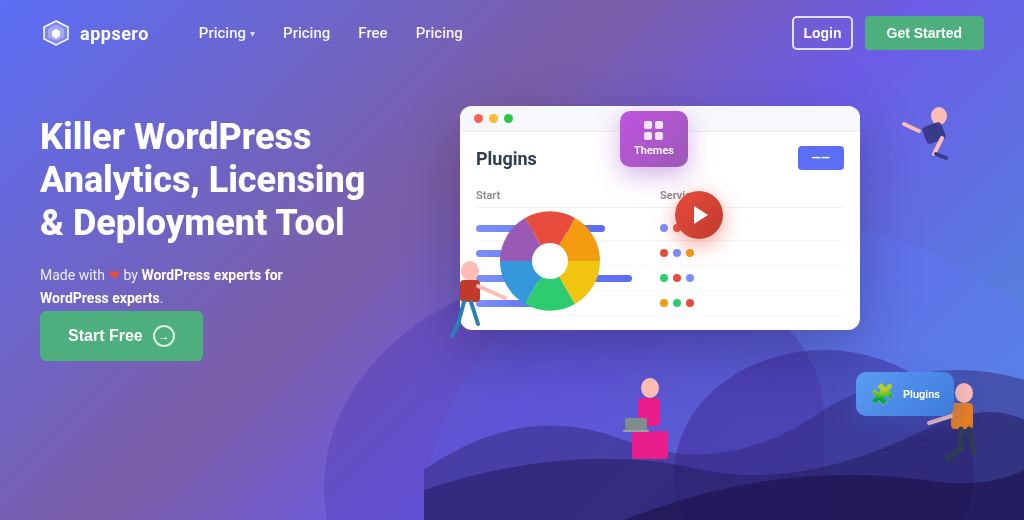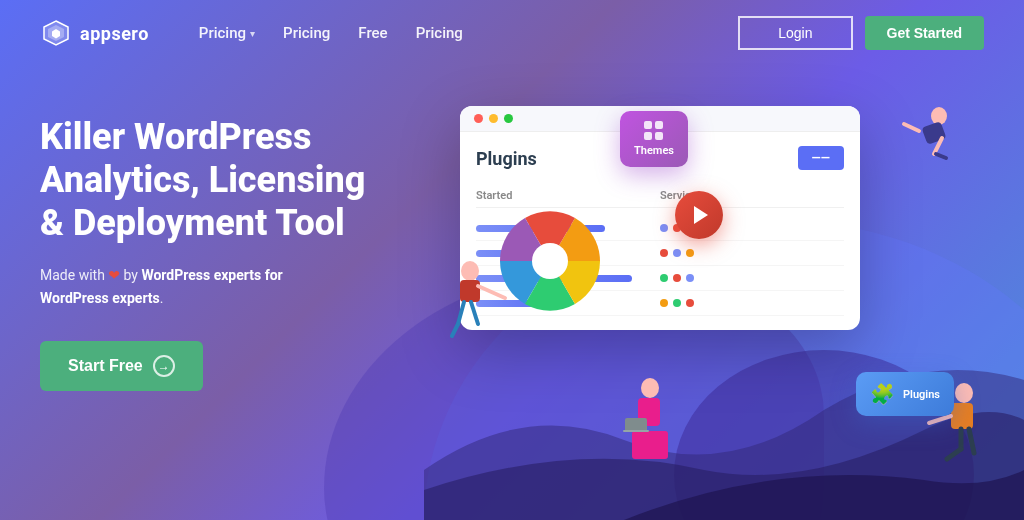--- a/index.html
+++ b/index.html
@@ -83,24 +83,24 @@
     }
     .nav-buttons {
       display: flex;
       gap: 12px;
       align-items: center;
     }
     .btn-login {
       border: 2px solid rgba(255,255,255,0.8);
       background: transparent;
       color: white;
-      padding: 7px 38px;
-      border-radius: 0;
+      padding: 7px 9px;
+      border-radius: 5px;
       font-size: 14px;
-      font-weight: 400;
+      font-weight: 700;
       cursor: pointer;
     }
     .btn-get-started {
       background: #4caf7d;
       border: none;
       color: white;
       padding: 9px 22px;
       border-radius: 4px;
       font-size: 14px;
       font-weight: 700;
@@ -123,21 +123,20 @@
       color: white;
       font-size: 36px;
       font-weight: 800;
       line-height: 1.2;
       margin-bottom: 18px;
     }
     .hero-subtitle {
       color: rgba(255,255,255,0.88);
       font-size: 14px;
       line-height: 1.7;
-      margin-bottom: 30px;
     }
     .hero-subtitle strong {
       color: white;
       font-weight: 700;
     }
     .heart {
       color: #e74c3c;
       display: inline;
     }
     .btn-start-free {
@@ -426,21 +425,21 @@
         <div class="dot dot-red"></div>
         <div class="dot dot-yellow"></div>
         <div class="dot dot-green"></div>
       </div>
       <div class="card-body">
         <div class="card-header-row">
           <span class="card-title">Plugins</span>
           <span class="card-btn">——</span>
         </div>
         <div class="table-header">
-          <span class="table-col-label">Started</span>
+          <span class="table-col-label">Start</span>
           <span class="table-col-label">Services</span>
         </div>
         <div id="table-rows">
             <div class="table-row-item">
               <div>
                 <div class="row-bar" style="width: 70%;"></div>
               </div>
               <div class="row-dots">
                 <div class="service-dot" style="background: rgb(123, 143, 247);"></div>
                 <div class="service-dot" style="background: rgb(231, 76, 60);"></div>

